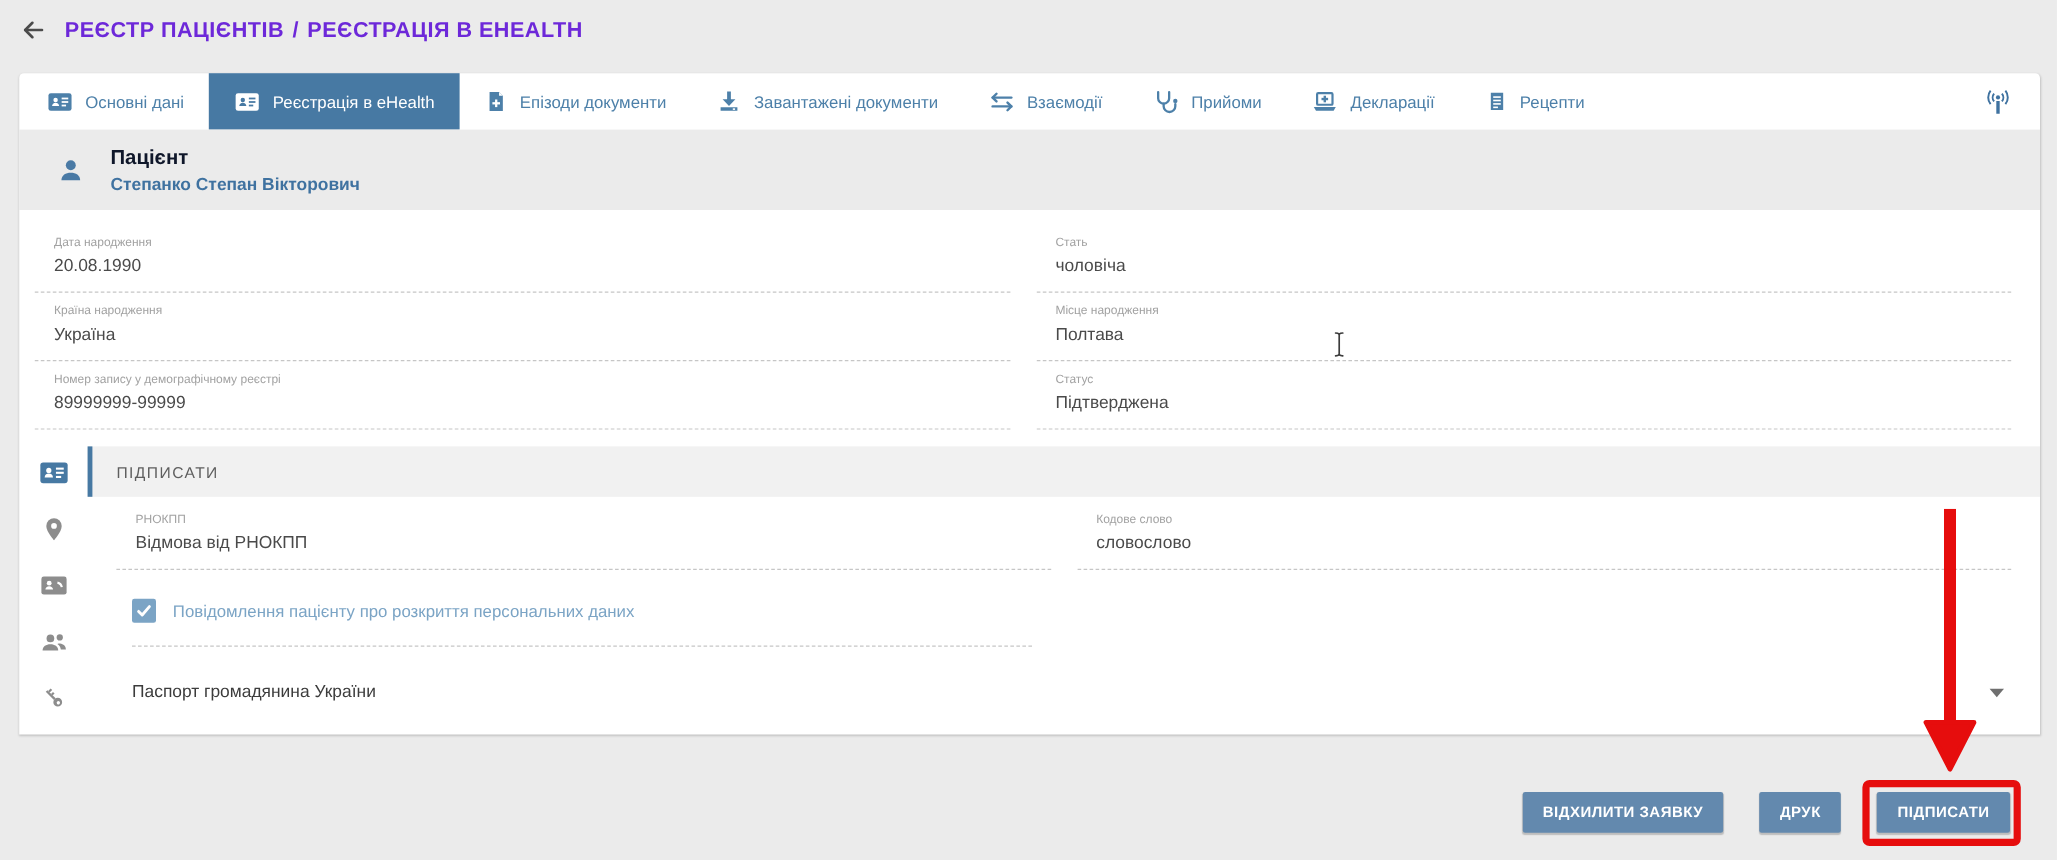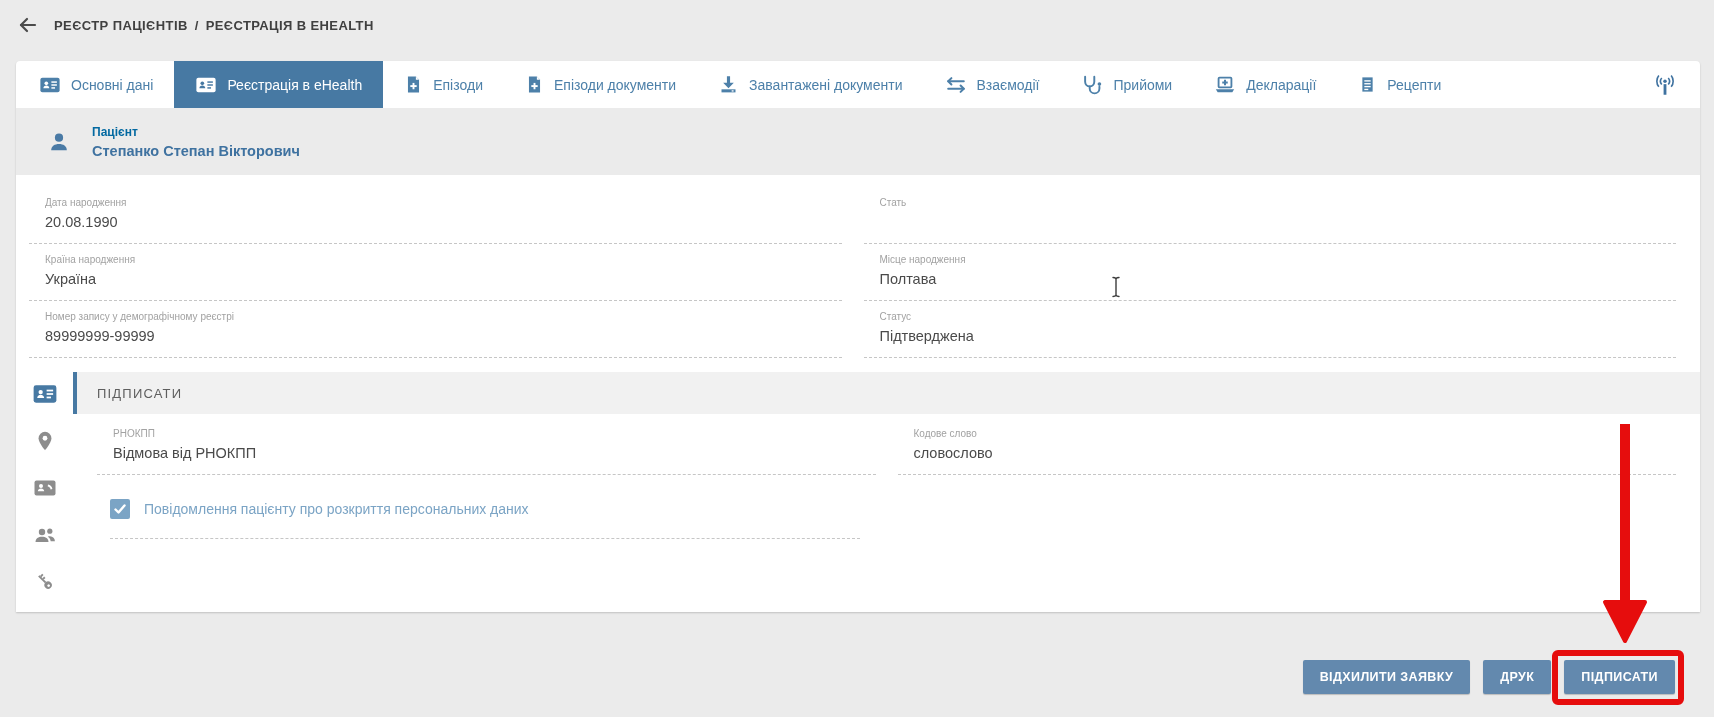--- a/index.html
+++ b/index.html
@@ -3,41 +3,41 @@
 <meta charset="utf-8">
 <style>
   * { margin:0; padding:0; box-sizing:border-box; }
   html,body { width:1714px; height:717px; }
   body { font-family:"Liberation Sans","DejaVu Sans",sans-serif; background:#ebebeb; overflow:hidden; }
   #screen { position:relative; width:1714px; height:717px; background:#ebebeb; }
 
   
   .crumb-bar { height:50px; display:flex; align-items:center; padding-left:15px; gap:13px; }
   .back-btn { width:26px; height:26px; display:flex; align-items:center; justify-content:center; color:#4b4b4b; cursor:pointer; }
-  .crumb-text { font-size:13px; font-weight:bold; color:#404040; letter-spacing:.4px; display:flex; gap:7px; }
+  .crumb-text { font-size:18px; font-weight:bold; color:#6d28d9; letter-spacing:.4px; display:flex; gap:7px; }
   .crumb-text .parent { cursor:pointer; }
 
   
   .card { position:absolute; left:16px; top:61px; width:1684px; height:551px;
           background:#fff; border-radius:4px 4px 0 0; box-shadow:0 1px 2px rgba(0,0,0,.18);
           display:flex; flex-direction:column; }
 
   
   .tabbar { height:47px; display:flex; align-items:stretch; padding-left:2px; }
   .tab { display:flex; align-items:center; gap:10px; padding:0 21px; color:#4d80a9; font-size:14px; cursor:pointer; white-space:nowrap; }
   .tab svg { flex:0 0 auto; }
   .tab .ko { fill:#fff; }
   .tab.active { background:#4779a3; color:#fff; }
   .tab.active .ko { fill:#4779a3; }
   .conn { margin-left:auto; display:flex; align-items:center; padding:0 22px; color:#3f72a0; cursor:pointer; }
 
   
   .patient { height:67px; background:#ebebeb; display:flex; align-items:center; padding-left:30px; gap:20px; }
   .patient .p-icon { color:#4a7aa5; display:flex; }
-  .patient .p-label { font-size:12px; font-weight:bold; color:#0369a1; margin-bottom:4px; }
+  .patient .p-label { font-size:17px; font-weight:bold; color:#0f172a; margin-bottom:4px; }
   .patient .p-name  { font-size:14.5px; font-weight:bold; color:#3f72a0; }
 
   
   .form-grid { display:grid; grid-template-columns:1fr 1fr; column-gap:22px; padding:12px 24px 0 13px; }
   .field { padding:10px 0 13px 16px; border-bottom:1px dashed #c6c6c6; }
   .field .f-label { font-size:10px; color:#a2a2a2; margin-bottom:6px; }
   .field .f-value { font-size:14.5px; color:#4a4a4a; }
 
   
   .docs-row { display:flex; flex:1; margin-top:14px; min-height:0; }
@@ -53,21 +53,21 @@
   .consent { margin:24px 0 0 13px; width:47.5%; padding-bottom:19px; border-bottom:1px dashed #c6c6c6;
              display:flex; align-items:center; gap:14px; cursor:pointer; }
   .checkbox { width:20px; height:20px; background:#7ba4c5; border-radius:2px; display:flex; align-items:center; justify-content:center; flex:0 0 auto; }
   .consent .c-label { font-size:14px; color:#7ba4c5; }
   .accordion { margin:30px 0 0 13px; padding-right:6px; display:flex; align-items:center; justify-content:space-between; cursor:pointer; }
   .accordion .a-label { font-size:14.5px; color:#3c3c3c; }
   .chevron { width:0; height:0; border-left:6px solid transparent; border-right:6px solid transparent; border-top:7px solid #6f6f6f; }
 
   
   .action-bar { position:absolute; left:0; top:644px; width:1714px; height:73px; background:#ebebeb;
-                display:flex; justify-content:flex-end; align-items:flex-start; padding:16px 39px 0 0; gap:13px; }
+                display:flex; justify-content:flex-end; align-items:flex-start; padding:16px 39px 0 0; gap:30px; }
   .btn { height:34px; background:#6389ae; color:#fff; border:none; border-radius:2px; font-family:inherit;
          font-size:12.5px; font-weight:bold; letter-spacing:.4px; padding:0 17px; cursor:pointer; box-shadow:0 1px 1px rgba(0,0,0,.2); }
 
   
   .hl-box { position:absolute; left:1552px; top:650px; width:132px; height:55px;
             border:6px solid #e60d0d; border-radius:6px; pointer-events:none; }
   .hl-arrow { position:absolute; left:1596px; top:424px; pointer-events:none; }
 
   
   .ibeam { position:absolute; left:1110px; top:276px; pointer-events:none; }
@@ -116,29 +116,20 @@
           </svg>
         <span>Реєстрація в eHealth</span>
       </div>
       <div class="tab">
         <svg width="19" height="19" viewBox="0 0 24 24">
             <path d="M5 2h10l4 4v16H5z" fill="currentColor"></path>
             <path class="ko" d="M15 2l4 4h-4z"></path>
             <rect class="ko" x="10.8" y="10" width="2.4" height="8"></rect>
             <rect class="ko" x="8" y="12.8" width="8" height="2.4"></rect>
           </svg>
-        <span>Епізоди</span>
-      </div>
-      <div class="tab">
-        <svg width="19" height="19" viewBox="0 0 24 24">
-            <path d="M5 2h10l4 4v16H5z" fill="currentColor"></path>
-            <path class="ko" d="M15 2l4 4h-4z"></path>
-            <rect class="ko" x="10.8" y="10" width="2.4" height="8"></rect>
-            <rect class="ko" x="8" y="12.8" width="8" height="2.4"></rect>
-          </svg>
         <span>Епізоди документи</span>
       </div>
       <div class="tab">
         <svg width="21" height="21" viewBox="0 0 24 24" fill="currentColor">
             <path d="M10.2 2.5h3.6V10h4.3L12 16.3 5.9 10h4.3z"></path>
             <path d="M4 17.5h16V21H4z"></path>
             <rect class="ko" x="15.6" y="18.6" width="2.2" height="1.5"></rect>
           </svg>
         <span>Завантажені документи</span>
       </div>
@@ -203,20 +194,21 @@
       </div>
     </div>
 
     <div class="form-grid">
       <div class="field">
         <div class="f-label">Дата народження</div>
         <div class="f-value">20.08.1990</div>
       </div>
       <div class="field">
         <div class="f-label">Стать</div>
+        <div class="f-value">чоловіча</div>
       </div>
       <div class="field">
         <div class="f-label">Країна народження</div>
         <div class="f-value">Україна</div>
       </div>
       <div class="field">
         <div class="f-label">Місце народження</div>
         <div class="f-value">Полтава</div>
       </div>
       <div class="field">
@@ -294,20 +286,24 @@
 
           <div class="consent">
             <span class="checkbox">
               <svg width="14" height="14" viewBox="0 0 14 14" fill="none" stroke="#fff" stroke-width="2.4" stroke-linecap="round" stroke-linejoin="round">
                   <path d="M2.5 7.5l3 3 6-7"></path>
                 </svg>
             </span>
             <span class="c-label">Повідомлення пацієнту про розкриття персональних даних</span>
           </div>
 
+          <div class="accordion">
+            <span class="a-label">Паспорт громадянина України</span>
+            <span class="chevron"></span>
+          </div>
         </div>
       </div>
     </div>
   </div>
 
   <div class="action-bar">
     <button class="btn">ВІДХИЛИТИ ЗАЯВКУ</button>
     <button class="btn">ДРУК</button>
     <button class="btn">ПІДПИСАТИ</button>
   </div>

